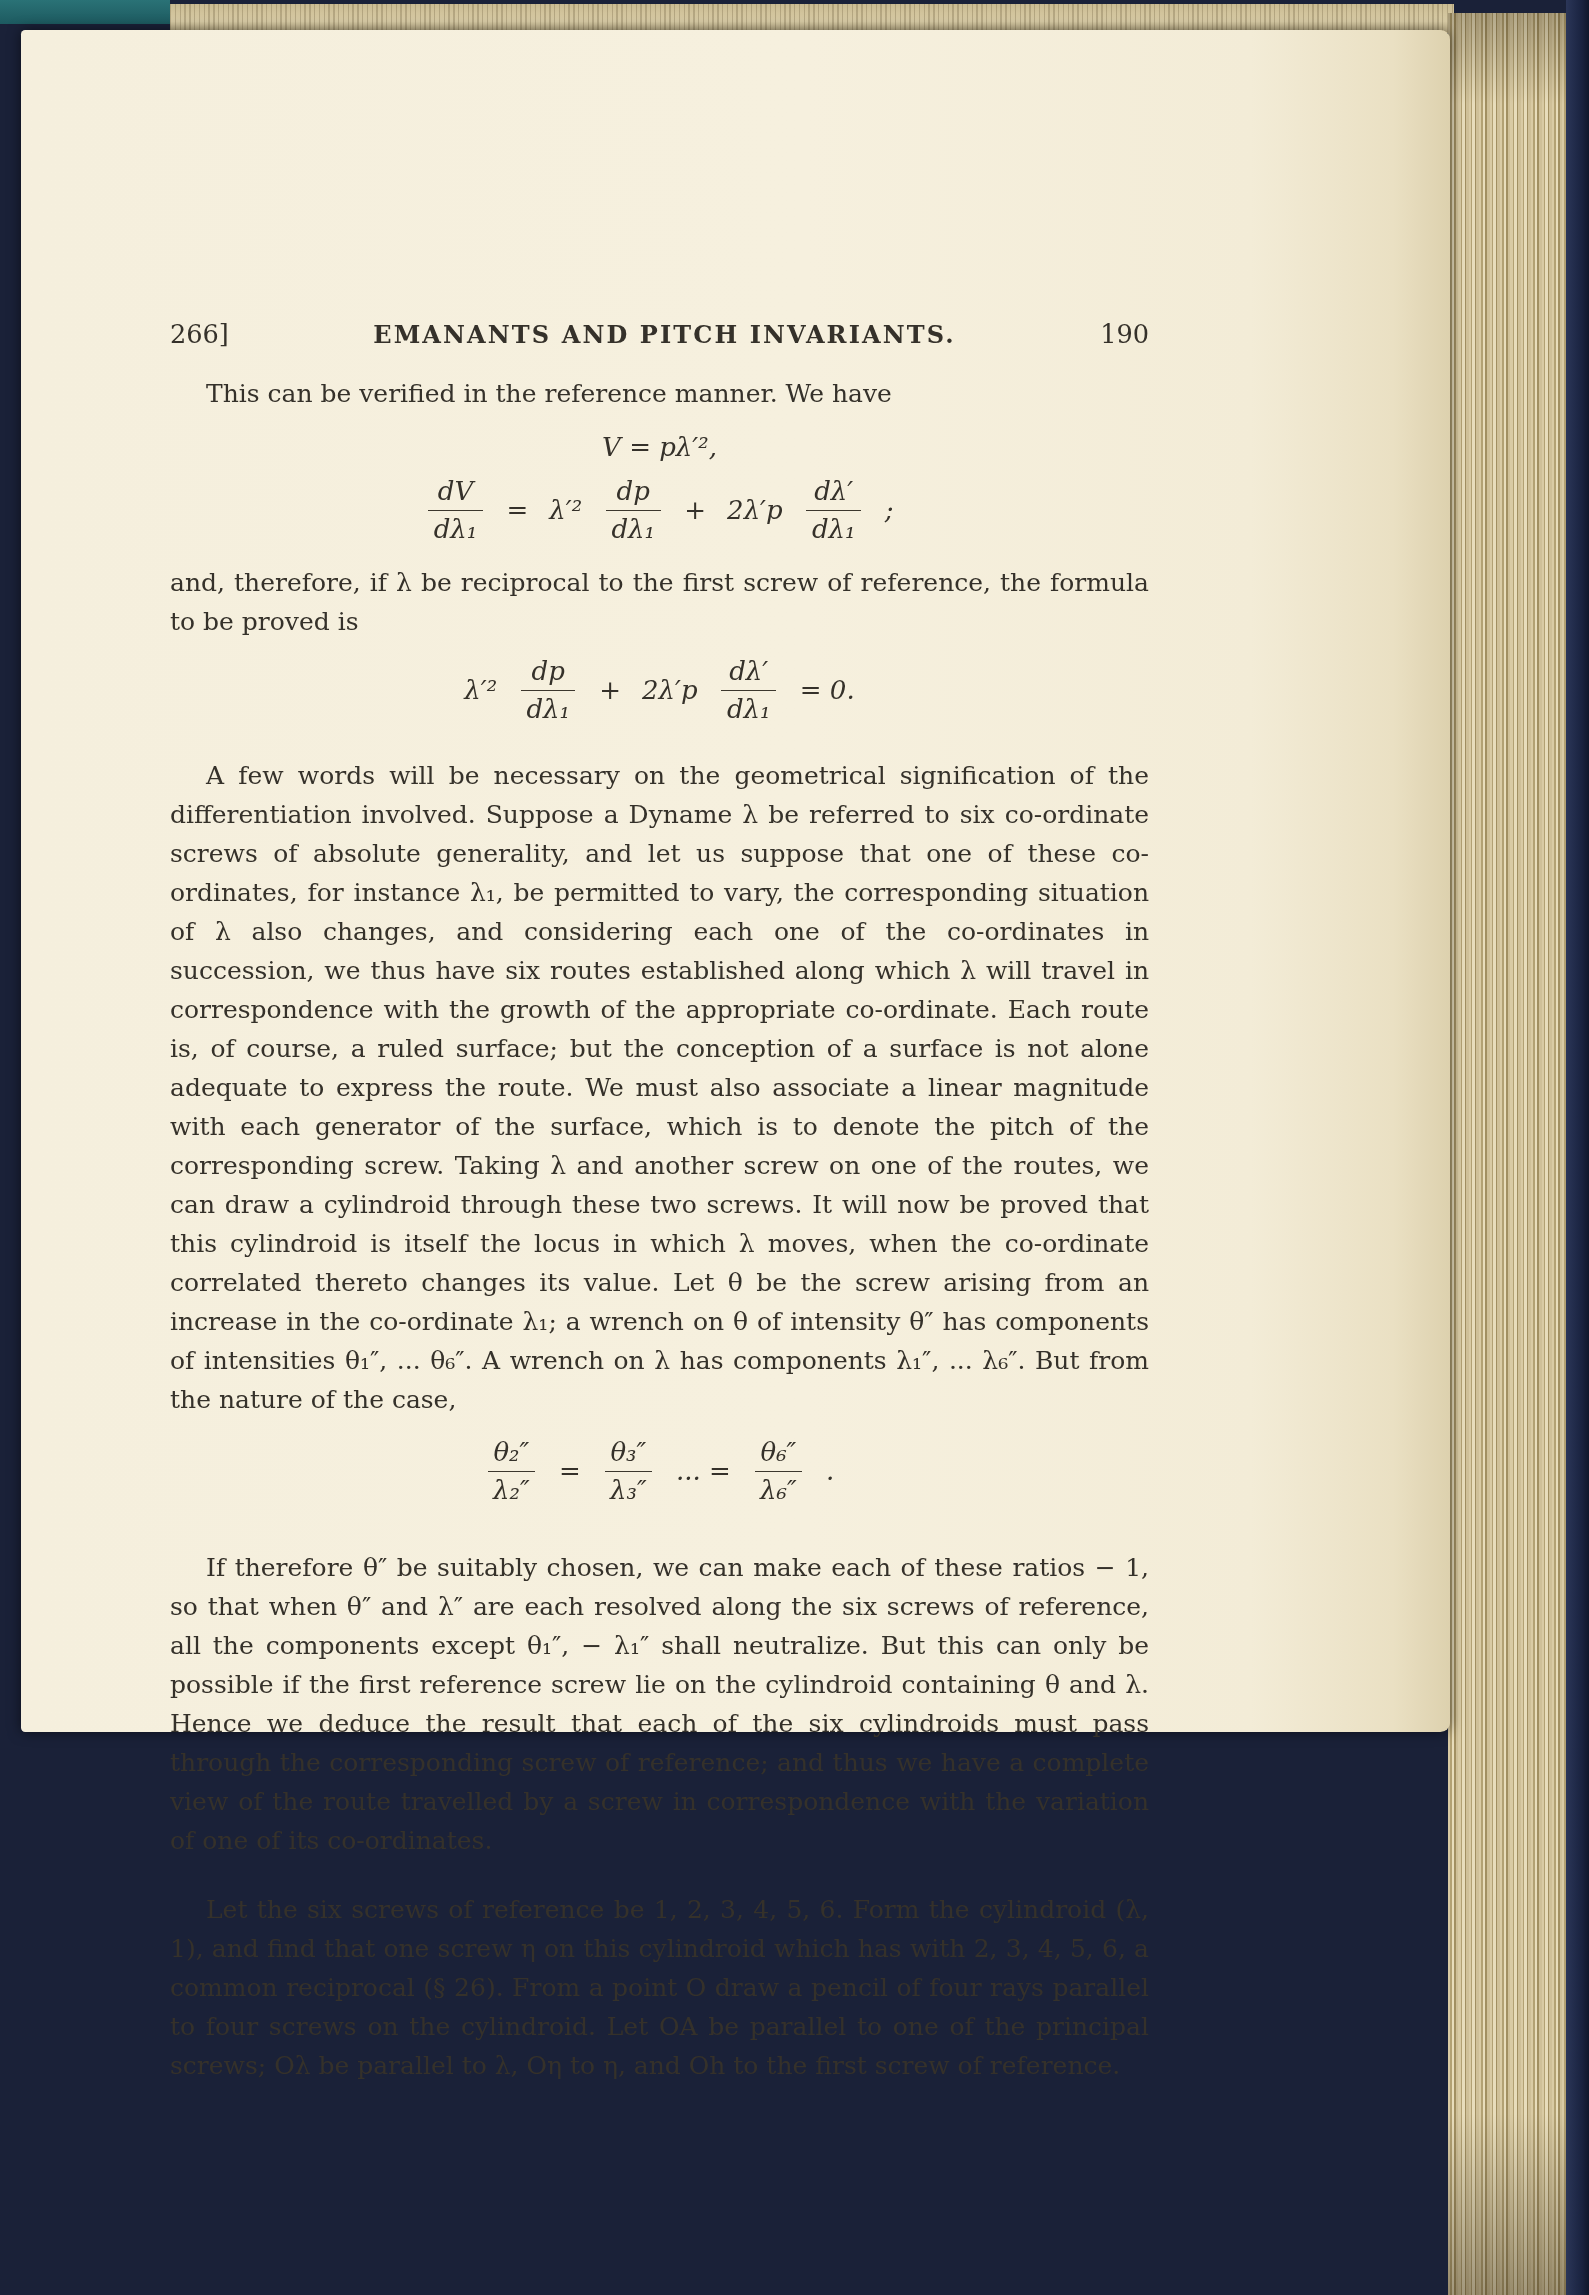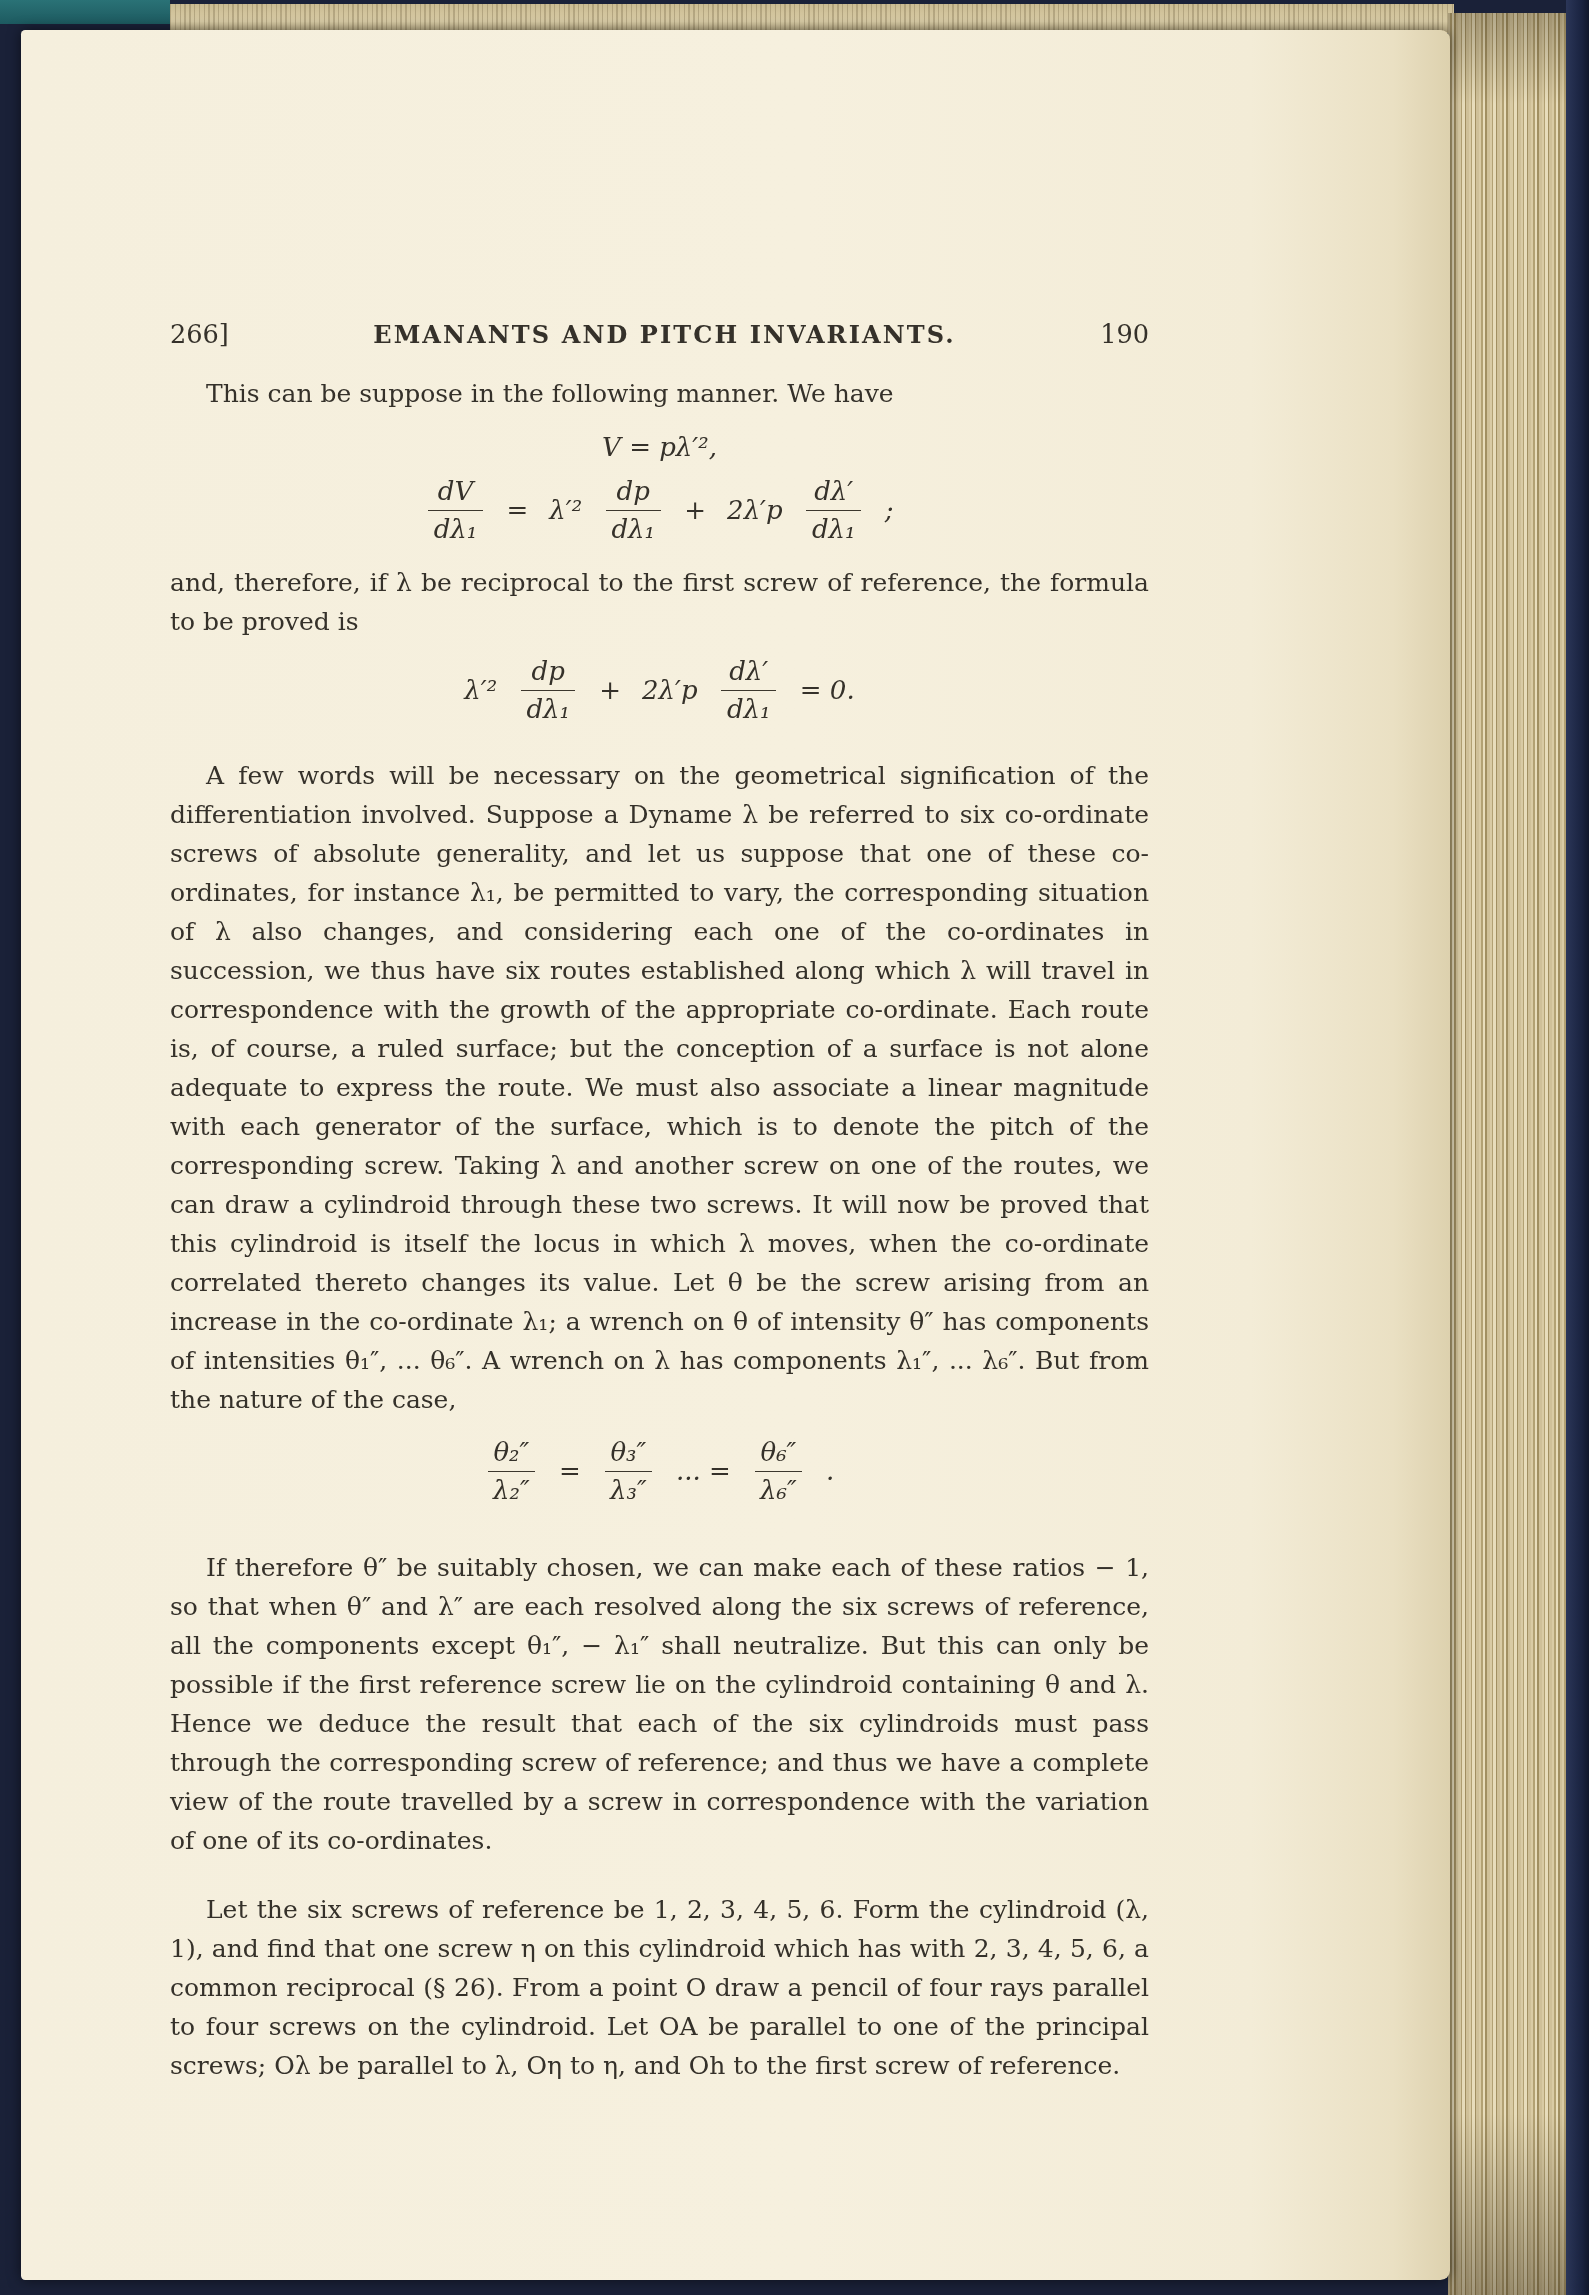--- a/index.html
+++ b/index.html
@@ -41,21 +41,21 @@
   }
   .cover-right {
     position: absolute; top: 0; right: 0;
     width: 23.5px; height: 100%;
     background: linear-gradient(90deg, #2b3658, #19223f 70%, #10172b);
   }
 
   
   .page {
     position: absolute; left: 21px; top: 30px;
-    width: 1429px; height: 2250px;
+    width: 1429px; height: 1702px;
     background:
       linear-gradient(90deg,
         #f5efdd 0%, #f6f0de 55%, #f3ecd7 86%,
         #eae0c3 96%, #ddd1ae 100%);
     border-radius: 4.2px 9.7px 9.7px 4.2px;
     box-shadow: 0 0 12.5px rgba(0,0,0,0.55);
   }
   .content {
     position: absolute; left: 149px; top: 289px;
     width: 979px;
@@ -134,21 +134,21 @@
 
   <div class="page">
     <div class="content">
 
       <div class="header">
         <span class="corner-num">266]</span>
         <span class="running-title">EMANANTS AND PITCH INVARIANTS.</span>
         <span class="corner-num">190</span>
       </div>
 
-      <p class="para indent mb-s">This can be suppose in the following manner.  We have</p>
+      <p class="para indent mb-s">This can be verified in the reference manner.  We have</p>
 
       <div class="eq-simple eq1-row">V = pλ′²,</div>
 
       <div class="eq eq2-row">
         <span class="frac">
           <span class="num">dV</span>
           <span class="den">dλ₁</span>
         </span>
         <span>=</span>
         <span>λ′²</span>

